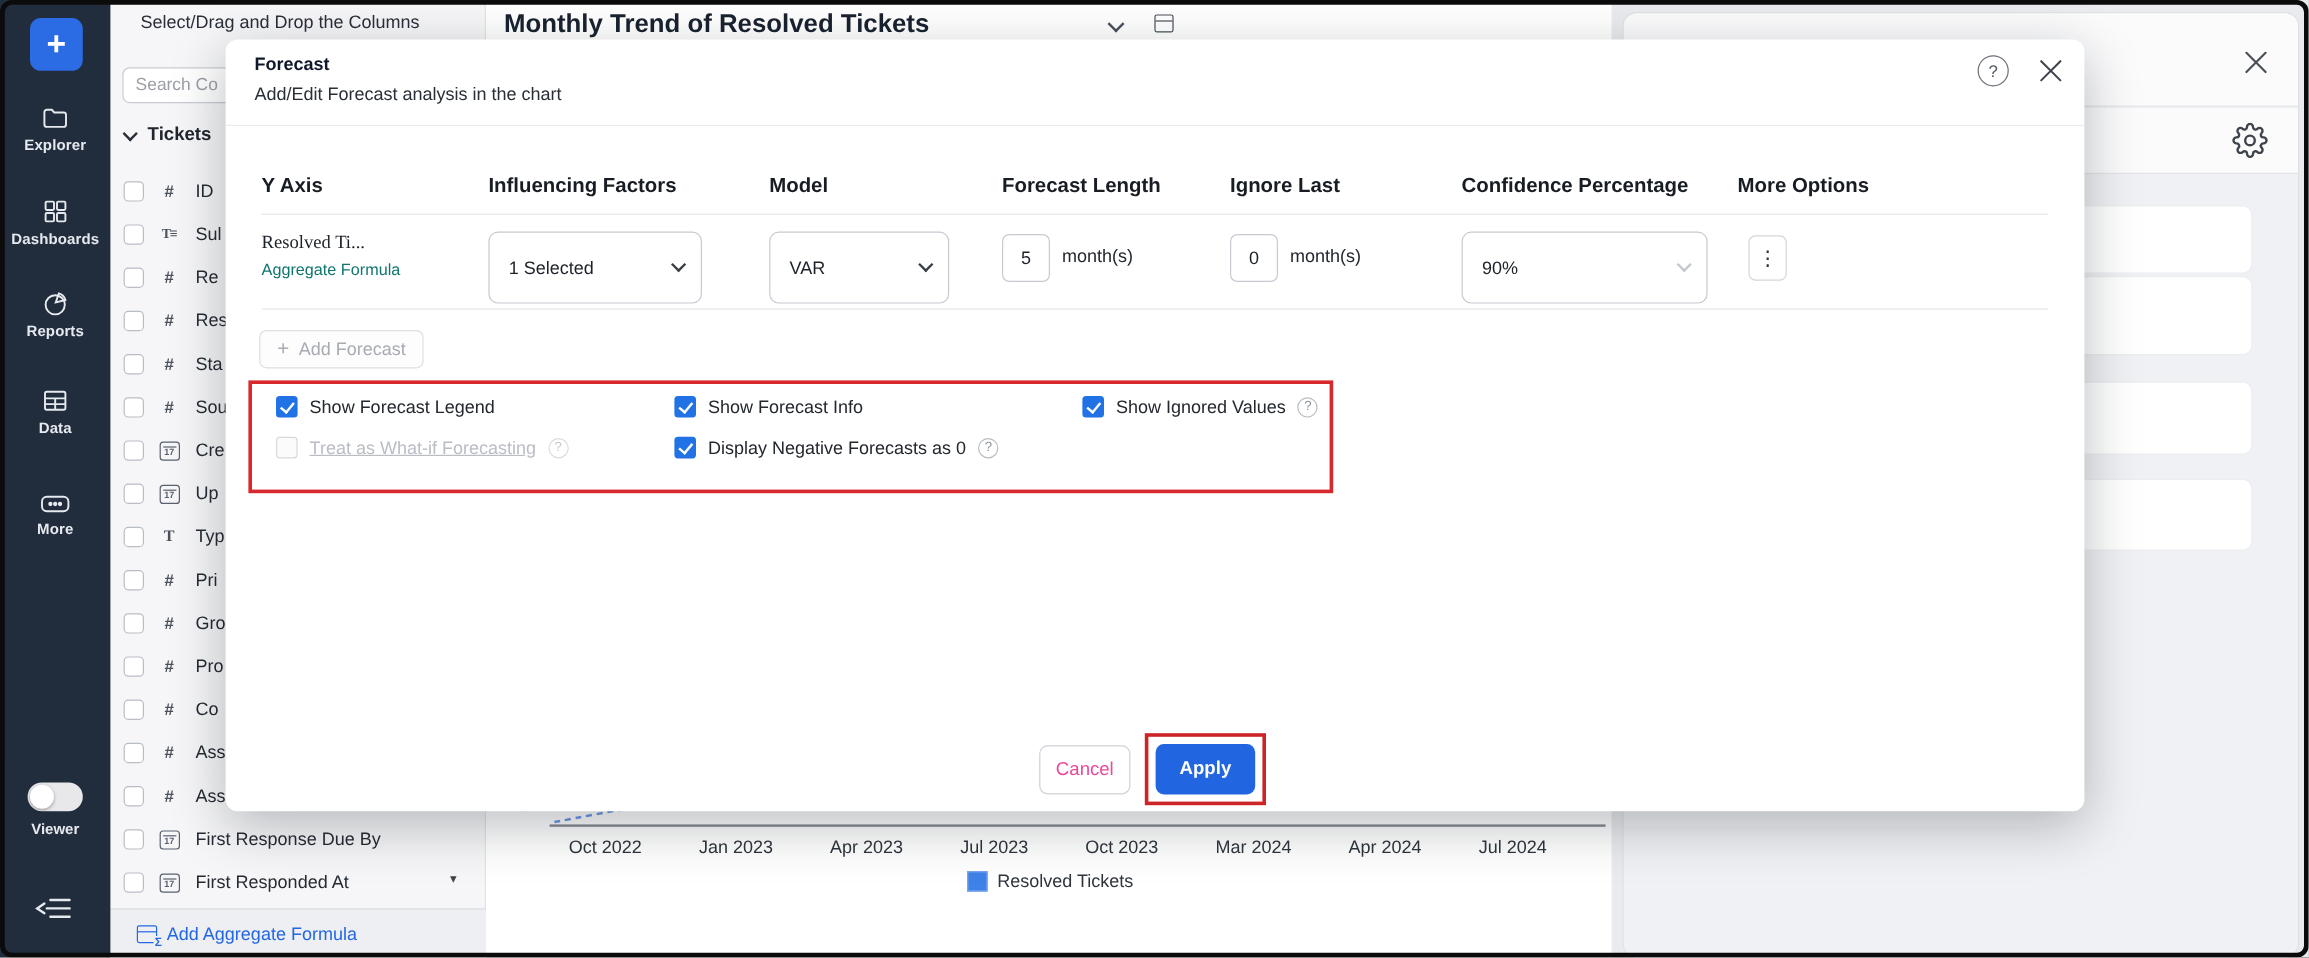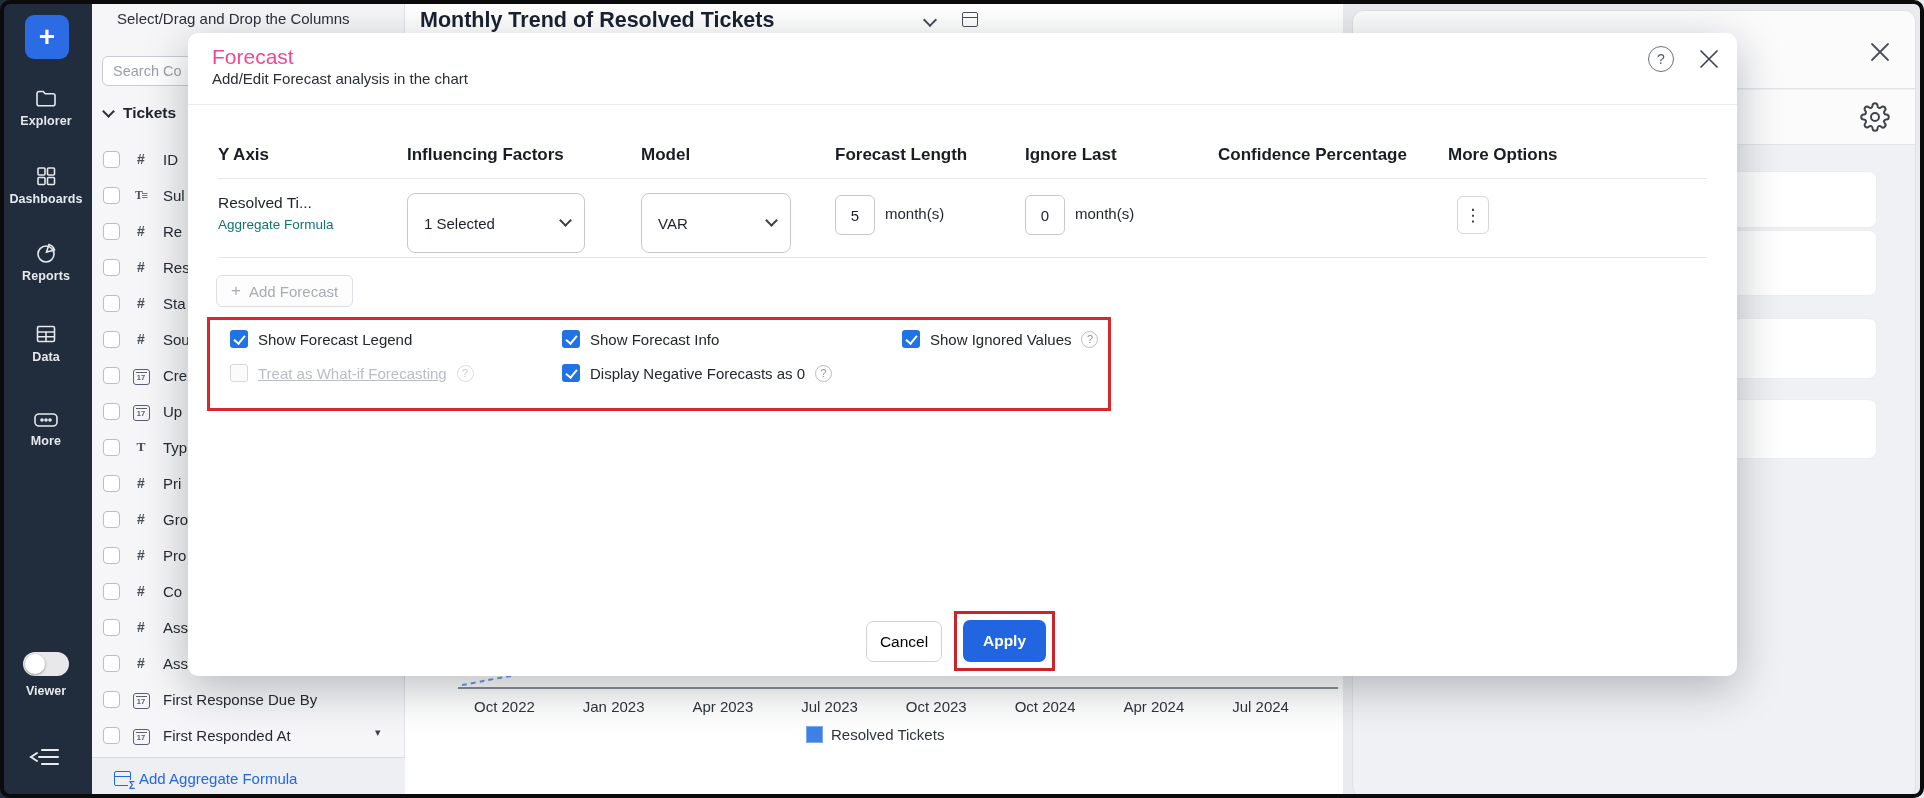--- a/index.html
+++ b/index.html
@@ -70,30 +70,30 @@
   .rp-close { position:absolute; right:22px; top:28px; cursor:pointer; }
   .rp-close svg { stroke:#4A4F57; stroke-width:1.8; fill:none; stroke-linecap:round; }
   .rp-gear-row { position:absolute; left:0; top:79px; width:100%; height:55px; background:#FBFBFC; border-bottom:1px solid #E3E5E9; }
   .rp-gear { position:absolute; right:25px; top:12px; cursor:pointer; }
   .rp-gear svg { stroke:#3F444C; stroke-width:1.6; fill:none; }
   .rp-card { position:absolute; left:8px; width:516px; background:#fff; border:1px solid #ECEDEF; border-radius:8px; }
 
   
   .modal { position:absolute; left:188px; top:33px; width:1549px; height:643px; background:#fff; border-radius:10px;
            box-shadow:0 12px 45px rgba(15,20,30,.28); z-index:20; }
-  .m-title { position:absolute; left:24px; top:12px; font-size:21px; font-weight:400; color:#ec4899; }
+  .m-title { position:absolute; left:24px; top:12px; font-size:15px; font-weight:700; color:#0f172a; }
   .m-subtitle { position:absolute; left:24px; top:37px; font-size:15px; color:#2A2F37; }
   .m-help { position:absolute; left:1460px; top:13px; width:26px; height:26px; border:1.6px solid #6B7078; border-radius:50%;
             font-size:14px; color:#555B63; display:flex; align-items:center; justify-content:center; cursor:pointer; }
   .m-close { position:absolute; left:1508px; top:13px; cursor:pointer; }
   .m-close svg { stroke:#3F444C; stroke-width:1.7; fill:none; stroke-linecap:round; }
   .m-div { position:absolute; left:0; right:0; height:0; border-top:1px solid #E9EBED; }
   .m-div.inner { left:30px; right:30px; border-top-color:#E4E6E9; }
   .fh { position:absolute; top:112px; font-size:17px; font-weight:700; color:#181C23; white-space:nowrap; }
-  .yaxis-name { position:absolute; left:30px; top:161px; font-size:15.5px; color:#1D2129; }
+  .yaxis-name { position:absolute; left:30px; top:161px; font-size:15.5px; color:#1D2129;font-family:Liberation Serif, serif; }
   .yaxis-sub { position:absolute; left:30px; top:184px; font-size:13.5px; color:#0f766e; }
   .select { position:absolute; top:160px; height:60px; border:1.5px solid #C6CAD0; border-radius:8px; background:#fff;
             display:flex; align-items:center; justify-content:space-between; padding:0 14px 0 16px; cursor:pointer; }
   .select .val { font-size:15px; color:#1D2129; }
   .sel-chev { width:9px; height:9px; border-right:2px solid #3A3F46; border-bottom:2px solid #3A3F46; transform:rotate(45deg); margin-top:-5px; }
   .sel-chev.light { border-color:#C3C7CD; }
   .num-input { position:absolute; top:162px; width:40px; height:40px; border:1.5px solid #C6CAD0; border-radius:6px; text-align:center;
                font-size:15px; color:#1D2129; background:#fff; font-family:"Liberation Sans",sans-serif; }
   .unit { position:absolute; top:172px; font-size:15px; color:#23272E; }
   .kebab-btn { position:absolute; left:1269px; top:163px; width:32px; height:38px; border:1.5px solid #D3D6DB; border-radius:6px;
@@ -107,21 +107,21 @@
   .ckb.on { background:#2172E5; }
   .ckb.on::after { content:""; position:absolute; left:5.5px; top:2.5px; width:5px; height:9px;
                    border-right:2.2px solid #fff; border-bottom:2.2px solid #fff; transform:rotate(40deg); }
   .ckb.off { background:#FBFBFC; border:1.6px solid #D6D9DD; }
   .opt-label { font-size:15px; color:#23272E; white-space:nowrap; }
   .opt.disabled .opt-label { color:#B9BDC4;text-decoration:underline; }
   .help-circle { width:17px; height:17px; border:1.5px solid #B9BDC4; border-radius:50%; font-size:11px; color:#8F949B;
                  display:flex; align-items:center; justify-content:center; flex:0 0 auto; }
   .opt.disabled .help-circle { border-color:#D9DCE0; color:#C6C9CE; }
   .cancel-btn { position:absolute; left:678px; top:588px; width:76px; height:41px; border:1.5px solid #CDD1D6; border-radius:7px;
-                background:#fff; font-size:15.5px; color:#000000; display:flex; align-items:center; justify-content:center; cursor:pointer; }
+                background:#fff; font-size:15.5px; color:#ec4899; display:flex; align-items:center; justify-content:center; cursor:pointer; }
   .apply-outline { position:absolute; left:766px; top:578px; width:101px; height:60px; border:3px solid #CC2427; }
   .apply-btn { position:absolute; left:775px; top:587px; width:83px; height:42px; background:#2166E0; border-radius:7px;
                color:#fff; font-size:15.5px; font-weight:700; display:flex; align-items:center; justify-content:center; cursor:pointer; }
 </style>
 </head>
 <body>
 
 <div class="page">
 
   <div class="sidebar">
@@ -305,21 +305,21 @@
       <path d="M2 17 C 25 13, 50 7, 88 3" stroke="#6D97E8" stroke-width="2" fill="none" stroke-dasharray="5 4"></path>
     </svg>
     <div class="axis-line"></div>
 
     <div class="xlabels">
       <span>Oct 2022</span>
       <span>Jan 2023</span>
       <span>Apr 2023</span>
       <span>Jul 2023</span>
       <span>Oct 2023</span>
-      <span>Oct 2024</span>
+      <span>Mar 2024</span>
       <span>Apr 2024</span>
       <span>Jul 2024</span>
     </div>
 
     <div class="legend">
       <span class="legend-swatch"></span>
       <span class="legend-label">Resolved Tickets</span>
     </div>
   </div>
 
@@ -379,20 +379,24 @@
       <span class="val">VAR</span>
       <span class="sel-chev"></span>
     </div>
 
     <input class="num-input" style="left: 647px;" value="5">
     <span class="unit" style="left:697px">month(s)</span>
 
     <input class="num-input" style="left: 837px;" value="0">
     <span class="unit" style="left:887px">month(s)</span>
 
+    <div class="select" style="left:1030px;width:205px">
+      <span class="val">90%</span>
+      <span class="sel-chev light"></span>
+    </div>
 
     <div class="kebab-btn">⋮</div>
 
     <div class="m-div inner" style="top:224px"></div>
 
     <div class="add-forecast">
       <span class="plus">+</span>
       <span>Add Forecast</span>
     </div>
 

